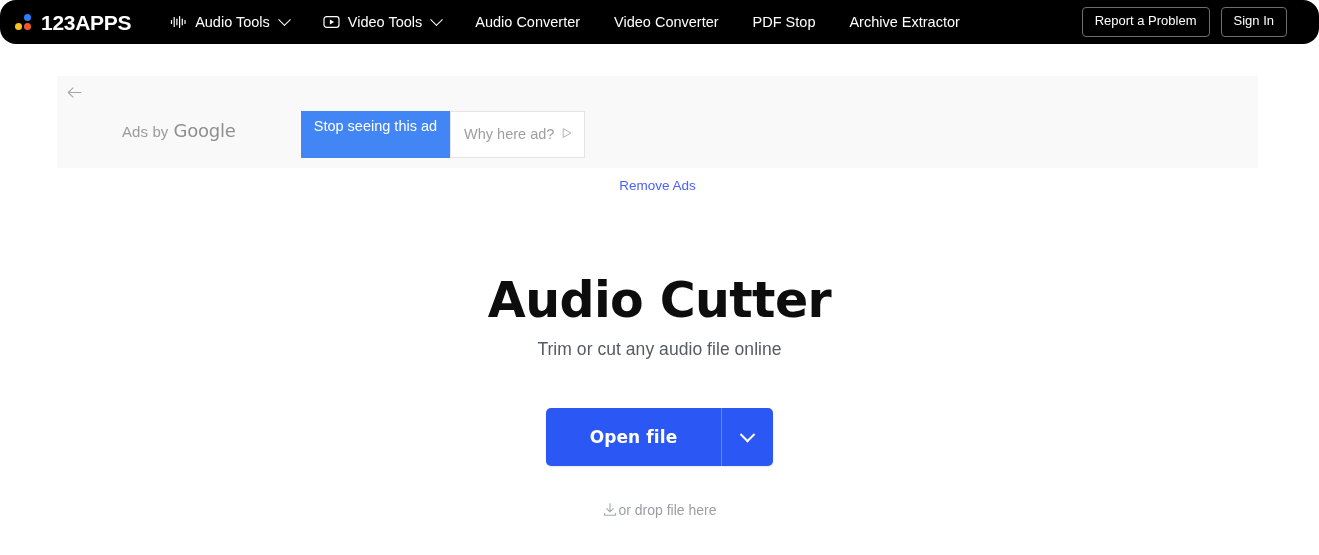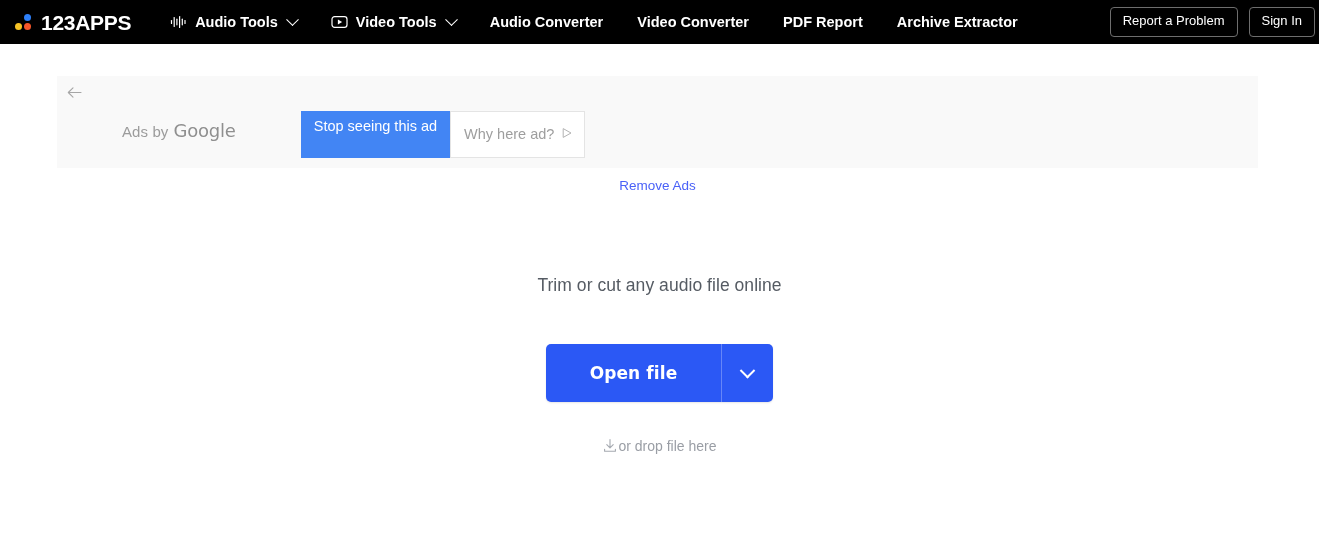--- a/index.html
+++ b/index.html
@@ -13,22 +13,23 @@
     font-family: "Liberation Sans", sans-serif;
     -webkit-font-smoothing: antialiased;
   }
 
   
   .header {
     height: 44px;
     background: #000000;
     display: flex;
     align-items: center;
-    padding: 0 4px 0 14px;
+    padding: 0 32px 0 14px;
     position: relative;
+    border-radius: 16px;
   }
 
   .logo {
     display: flex;
     align-items: center;
     gap: 7px;
     margin-right: 22px;
     cursor: pointer;
     user-select: none;
   }
@@ -65,21 +66,20 @@
     display: flex;
     align-items: center;
     gap: 8px;
     color: #ffffff;
     font-size: 14.5px;
     padding: 0 17px;
     height: 100%;
     cursor: pointer;
     white-space: nowrap;
     user-select: none;
-    font-weight: bold;
   }
   .nav-icon {
     display: inline-flex;
     align-items: center;
     justify-content: center;
     width: 17px;
     height: 16px;
     flex: 0 0 17px;
   }
   .chev {
@@ -316,21 +316,21 @@
 
     <div class="nav-item">
       <span>Audio Converter</span>
     </div>
 
     <div class="nav-item">
       <span>Video Converter</span>
     </div>
 
     <div class="nav-item">
-      <span>PDF Report</span>
+      <span>PDF Stop</span>
     </div>
 
     <div class="nav-item">
       <span>Archive Extractor</span>
     </div>
 
   </nav>
 
   <div class="header-right">
     <button class="ghost-btn">Report a Problem</button>
@@ -367,20 +367,21 @@
     </div>
 
   </div>
 
   <a class="remove-ads">Remove Ads</a>
 
 </div>
 
 <div class="main">
 
+  <h1 class="title">Audio Cutter</h1>
   <p class="subtitle">Trim or cut any audio file online</p>
 
   <div class="btn-row">
     <div class="open-file">
       <button class="open-file-main">Open file</button>
       <button class="open-file-caret">
         <span class="caret-glyph"></span>
       </button>
     </div>
   </div>

